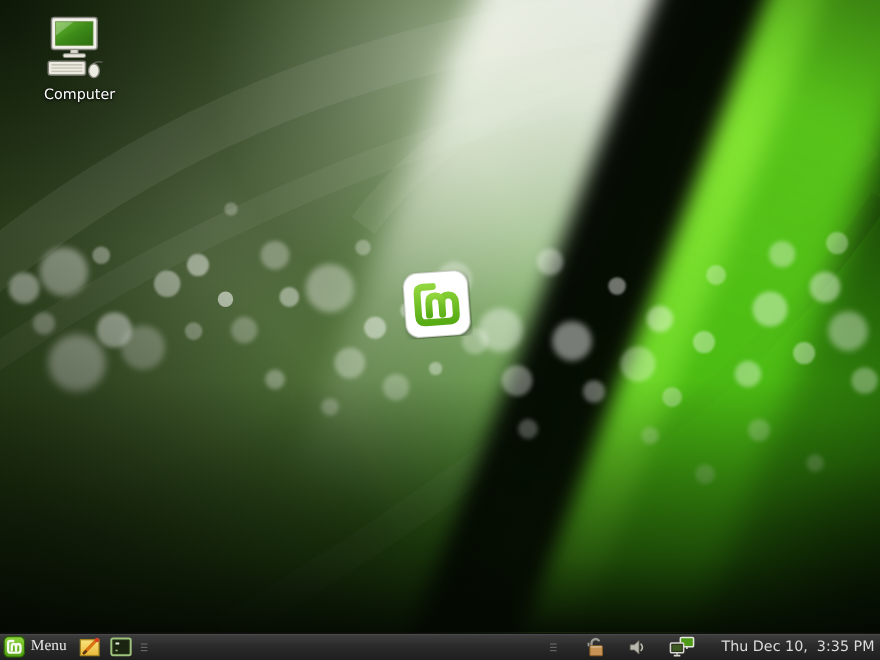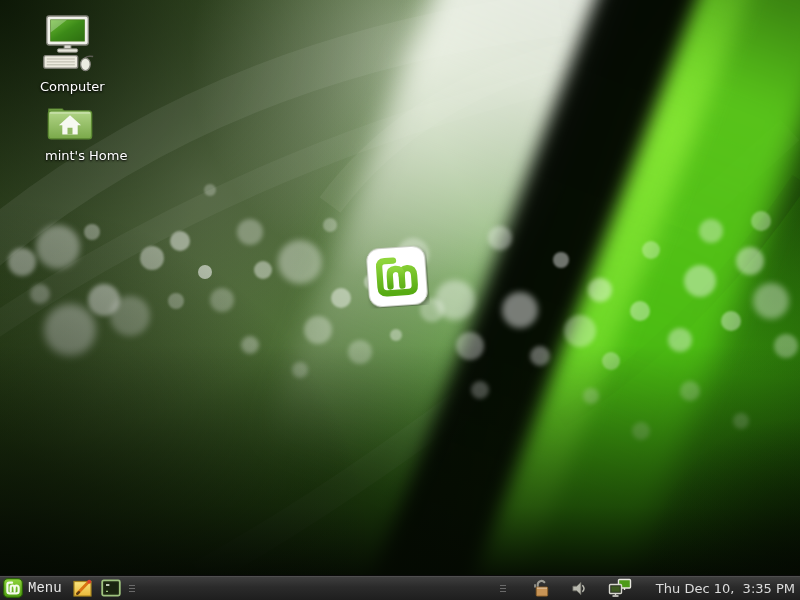--- a/index.html
+++ b/index.html
@@ -50,21 +50,21 @@
     text-shadow:0 1px 2px rgba(0,0,0,.95),0 0 3px rgba(0,0,0,.6);}
   
   #panel{position:absolute;left:0;top:575px;width:800px;height:25px;
     display:flex;align-items:center;justify-content:space-between;
     background:linear-gradient(#404040,#2b2b2b 45%,#1e1e1e);
     border-top:1px solid #0a0a0a;box-shadow:inset 0 1px 0 rgba(255,255,255,.08);
     box-sizing:border-box;}
   .pgroup{display:flex;align-items:center;height:100%;}
   #menu-button{display:flex;align-items:center;gap:5px;height:100%;padding:0 5px 0 3px;
     background:transparent;border:none;color:#e8e8e8;font-size:14px;
-    font-family:Liberation Mono, monospace;cursor:pointer;}
+    font-family:Liberation Serif, serif;cursor:pointer;}
   .launcher{background:transparent;border:none;padding:0 2px;margin-left:4px;cursor:pointer;line-height:0;}
   .grip{display:flex;flex-direction:column;gap:2px;margin:0 6px;cursor:grab;}
   .grip i{display:block;width:6px;height:1px;background:#6a6a6a;}
   .tray{display:flex;align-items:center;gap:20px;}
   .tray-icon{line-height:0;cursor:pointer;}
   #clock{color:#dcdcdc;font-size:13px;white-space:pre;margin:0 5px 0 4px;cursor:default;}
 </style>
 </head>
 <body>
 
@@ -170,37 +170,20 @@
       <g stroke="#b9b7a8" stroke-width="1">
         <line x1="7" y1="46.5" x2="36" y2="46.5"></line>
           <line x1="7" y1="49.5" x2="36" y2="49.5"></line>
         <line x1="7" y1="52.5" x2="36" y2="52.5"></line>
       </g>
       <ellipse cx="47" cy="52" rx="5" ry="6.5" fill="#ecece2" stroke="#82827a" stroke-width="1.3"></ellipse>
     </svg>
     <span class="desk-label">Computer</span>
   </div>
 
-  <div class="desk-icon" id="icon-home">
-    <svg viewBox="0 0 52 44" width="50" height="43">
-      <defs>
-        <linearGradient id="gfold" x1="0" y1="0" x2="0" y2="1">
-          <stop offset="0" stop-color="#b2d587"></stop>
-            <stop offset="1" stop-color="#7aa94a"></stop>
-        </linearGradient>
-      </defs>
-      <path d="M4,9 h14 l4,5 h-18 z" fill="#84b254" stroke="#5d8a33" stroke-width="1.2"></path>
-      <rect x="3.5" y="11" width="45" height="29" rx="3" fill="url(#gfold)" stroke="#5d8a33" stroke-width="1.4"></rect>
-      <line x1="5" y1="13.2" x2="47" y2="13.2" stroke="rgba(255,255,255,.5)" stroke-width="1.2"></line>
-      <polygon points="14.5,26 26,15.5 37.5,26" fill="#f6f9f1"></polygon>
-      <rect x="18" y="25" width="16" height="10.5" fill="#f6f9f1"></rect>
-      <rect x="23.4" y="28.5" width="5.2" height="7" fill="#8fb862"></rect>
-    </svg>
-    <span class="desk-label">mint's Home</span>
-  </div>
 </div>
 
 <div id="panel">
   <div class="pgroup">
     <button id="menu-button">
       <span style="line-height:0">
         <svg viewBox="0 0 64 64" width="20" height="20">
           <defs>
             <linearGradient id="gmm" x1="0" y1="0" x2="0" y2="1">
               <stop offset="0" stop-color="#8ed53c"></stop>

